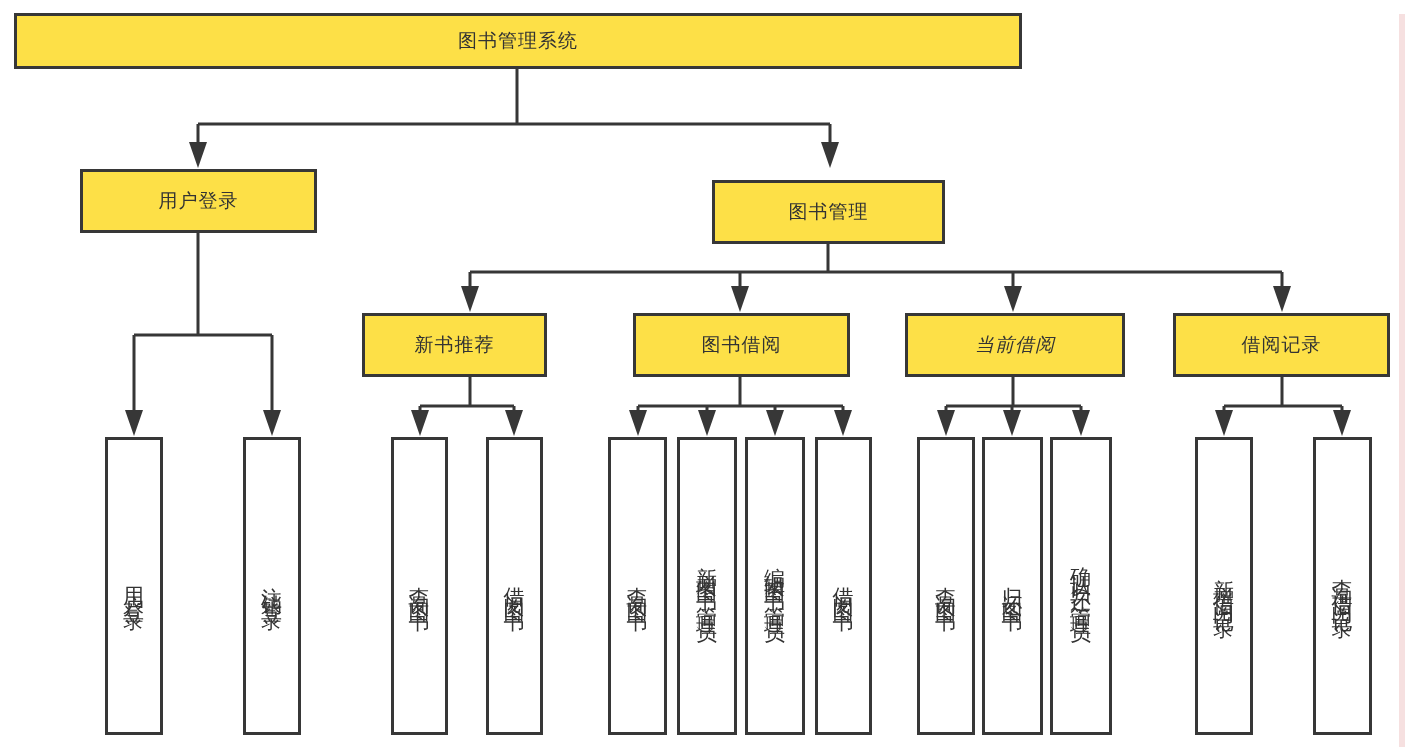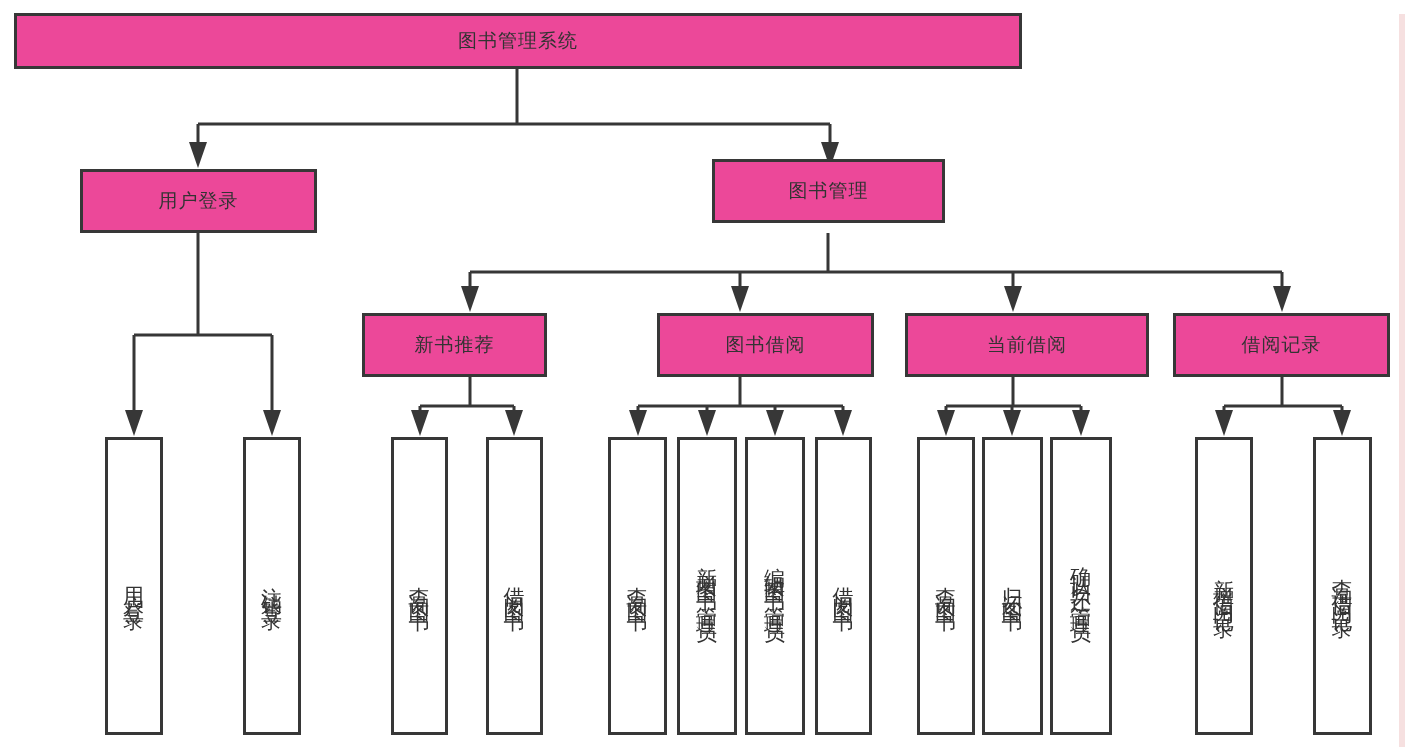--- a/index.html
+++ b/index.html
@@ -8,41 +8,41 @@
   }
   html,body{margin:0;padding:0;background:var(--bg);}
   .stage{
     position:relative; width:1405px; height:747px; background:var(--bg);
     overflow:hidden; font-family:"Liberation Sans", sans-serif; color:var(--text);
   }
   .connectors{position:absolute;left:0;top:0;width:1405px;height:747px;}
   .ln{stroke:var(--line);stroke-width:3;fill:none;}
   .hd{fill:var(--line);stroke:none;}
   .hbox{
-    position:absolute; box-sizing:border-box; background:#ec4899;
+    position:absolute; box-sizing:border-box; background:#fde047;
     border:3px solid var(--border);
     display:flex; align-items:center; justify-content:center;
     font-size:19px; letter-spacing:1px; color:var(--text);
   }
   .vbox{
     position:absolute; box-sizing:border-box; background:#fff;
     border:3px solid var(--border); top:437px; height:298px;
     display:flex; align-items:center; justify-content:center;
   }
   .vtext{
     writing-mode:vertical-rl; text-orientation:mixed;
     font-size:21px; letter-spacing:8px; line-height:1; color:var(--text);
     white-space:nowrap;
   }
   #n-root{left:14px;top:13px;width:1008px;height:56px;}
   #n-user-login{left:80px;top:169px;width:237px;height:64px;}
-  #n-book-mgmt{left:712px;top:159px;width:233px;height:64px;}
+  #n-book-mgmt{left:712px;top:180px;width:233px;height:64px;}
   #n-new-rec{left:362px;top:313px;width:185px;height:64px;}
-  #n-book-borrow{left:657px;top:313px;width:217px;height:64px;text-align:center;}
-  #n-cur-borrow{left:905px;top:313px;width:244px;height:64px;}
+  #n-book-borrow{left:633px;top:313px;width:217px;height:64px;text-align:center;}
+  #n-cur-borrow{left:905px;top:313px;width:220px;height:64px;font-style:italic;}
   #n-borrow-rec{left:1173px;top:313px;width:217px;height:64px;}
   #l-a1{left:105px;width:58px;}
   #l-a2{left:243px;width:58px;}
   #l-b1{left:391px;width:57px;}
   #l-b2{left:486px;width:57px;}
   #l-c1{left:608px;width:59px;}
   #l-c2{left:677px;width:60px;}
   #l-c3{left:745px;width:60px;}
   #l-c4{left:815px;width:57px;}
   #l-d1{left:917px;width:58px;}

